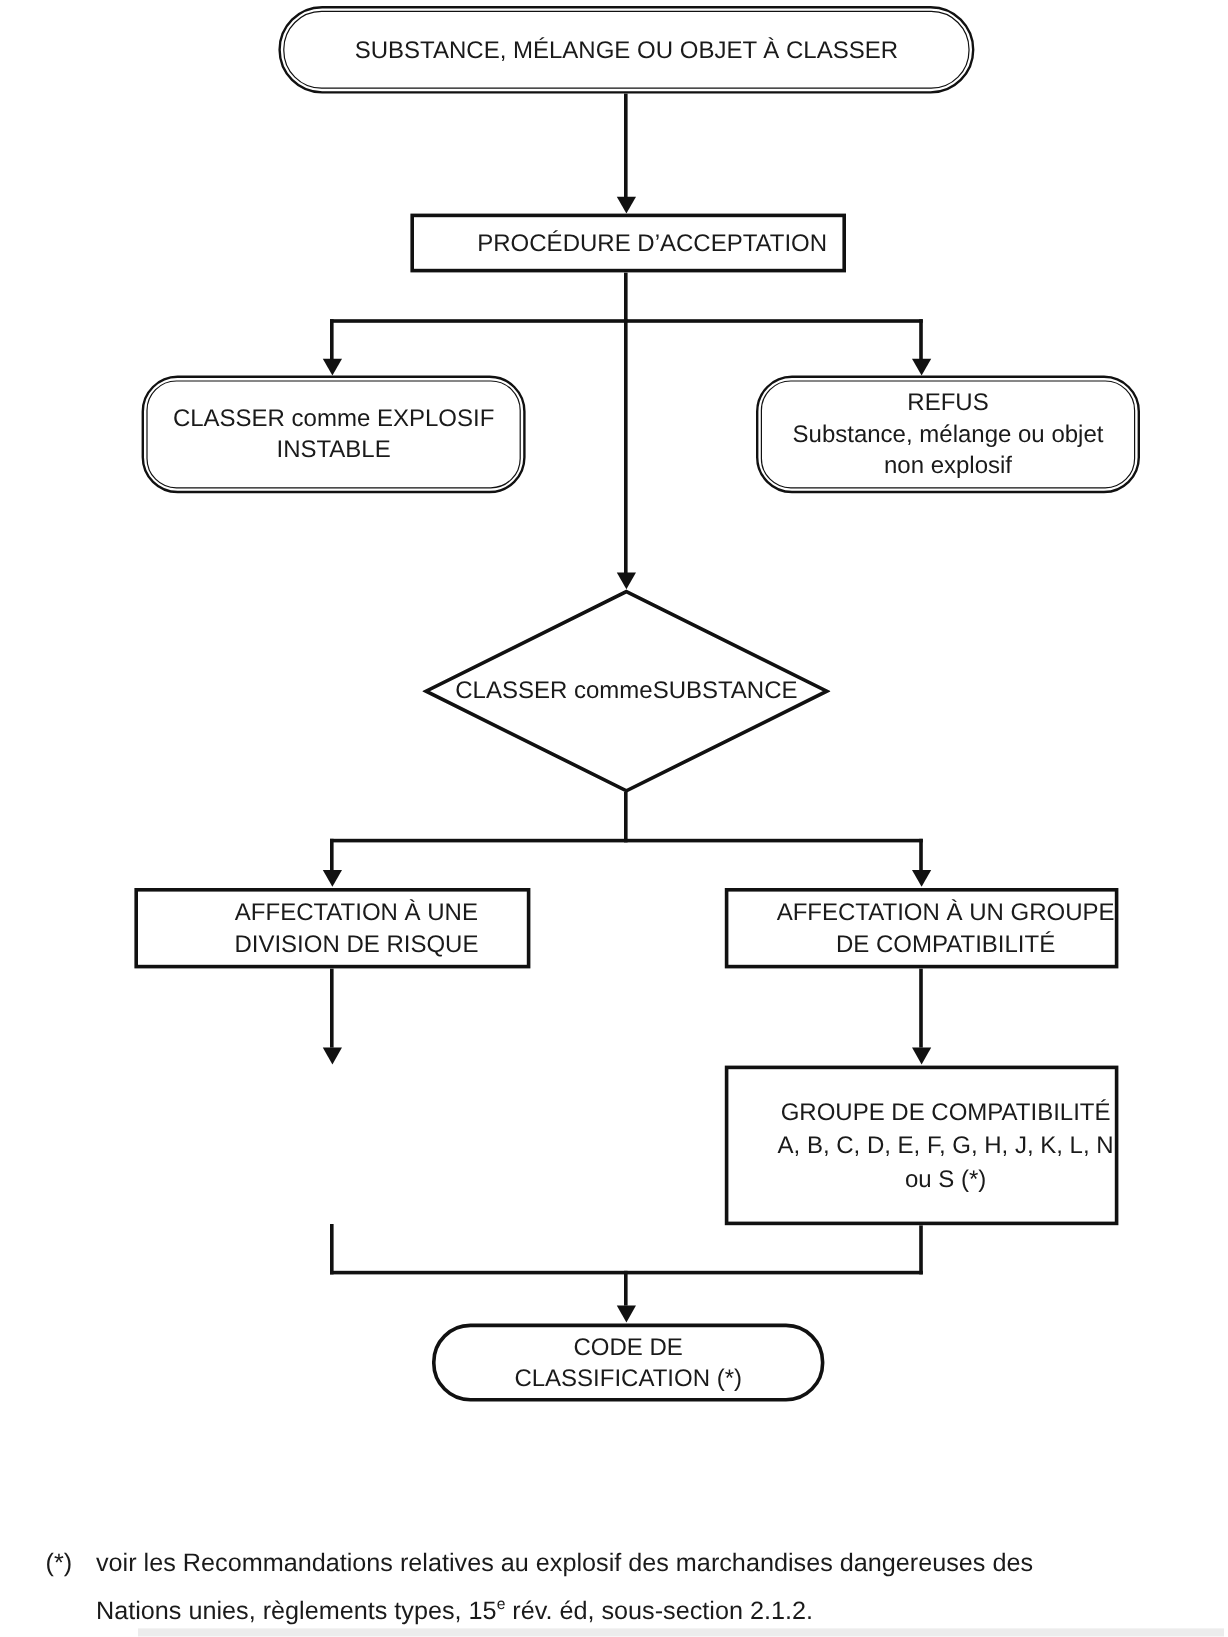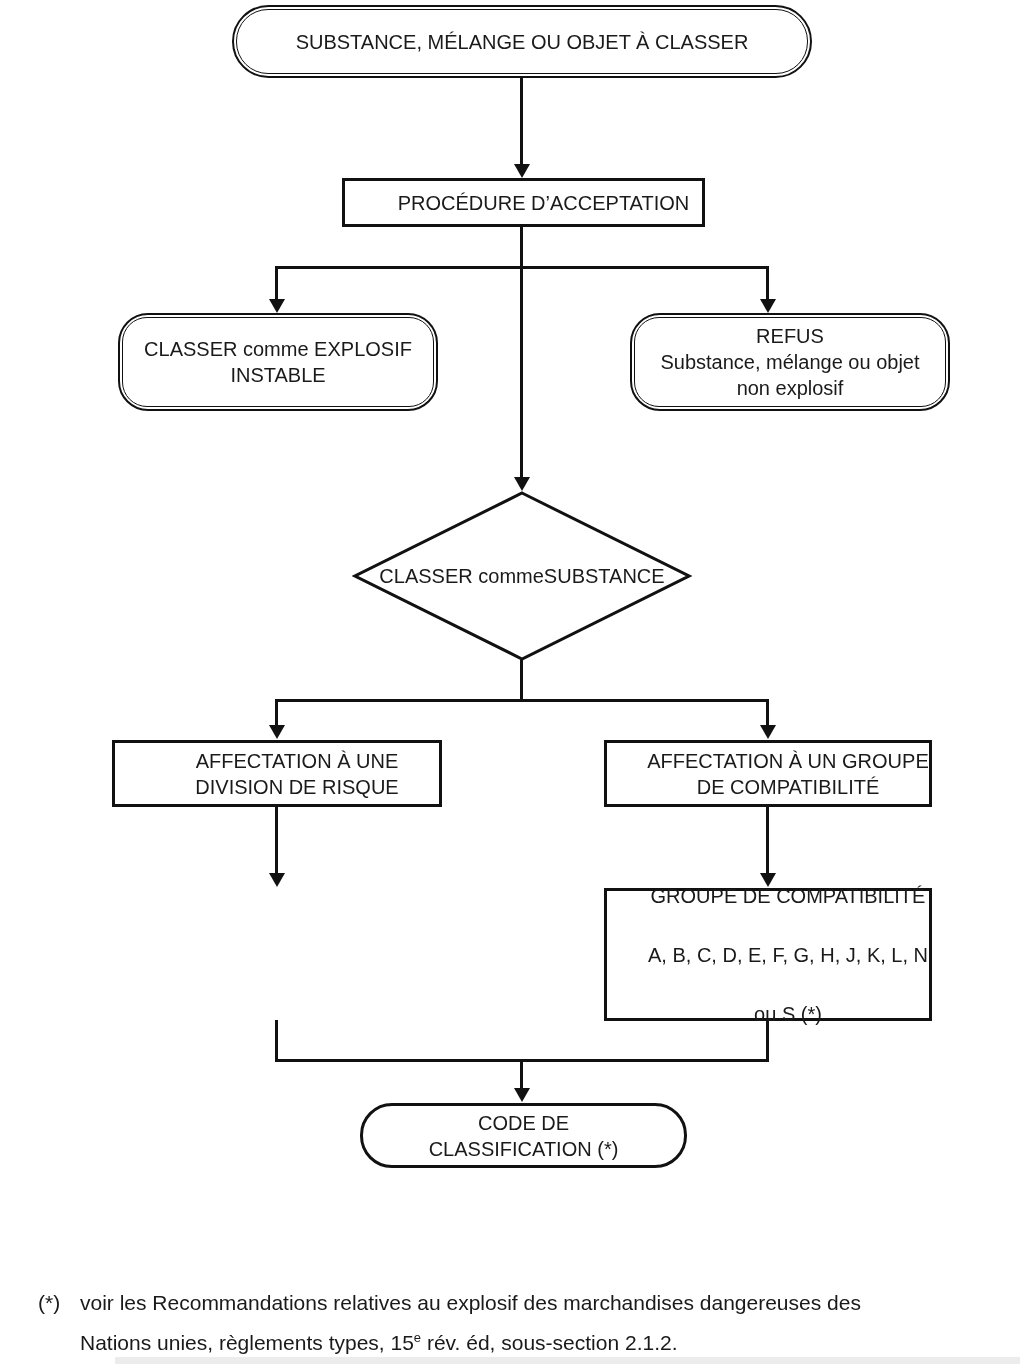--- a/index.html
+++ b/index.html
@@ -136,21 +136,21 @@
     <div>AFFECTATION À UN GROUPE</div>
     <div>DE COMPATIBILITÉ</div>
   </div>
 
   <div class="node rect" style="left:112px;top:740px;width:330px;height:67px;">
     <div>AFFECTATION À UNE</div>
     <div>DIVISION DE RISQUE</div>
   </div>
 
 
-  <div class="node rect" style="left:604px;top:888px;width:328px;height:133px;line-height:28px;gap:31px;">
+  <div class="node rect" style="left:604px;top:888px;width:328px;height:133px;line-height:28px;">
     <div>GROUPE DE COMPATIBILITÉ</div>
     <div>A, B, C, D, E, F, G, H, J, K, L, N</div>
     <div>ou S (*)</div>
   </div>
 
   <div class="node stadium-single" style="--r:32px;left:360px;top:1103px;width:327px;height:65px;">
     <div>CODE DE</div>
     <div>CLASSIFICATION (*)</div>
   </div>
 

